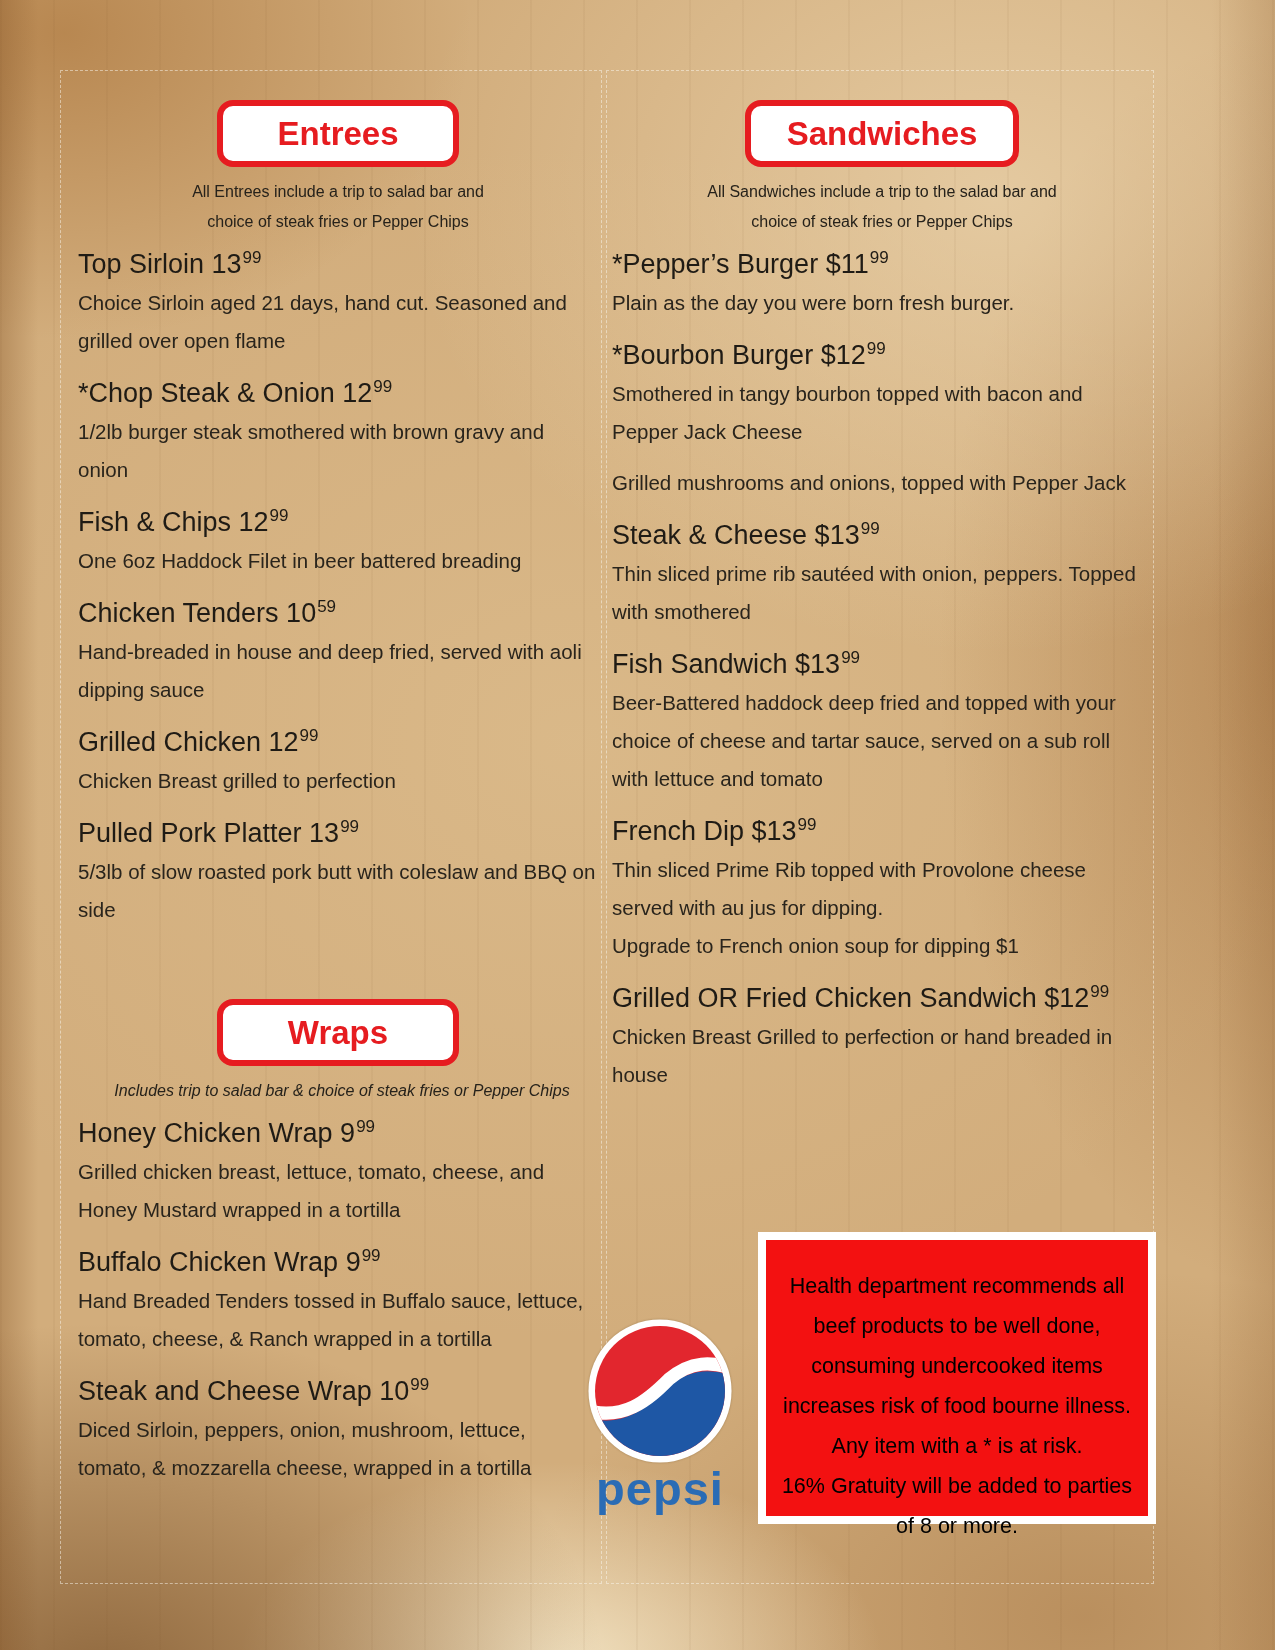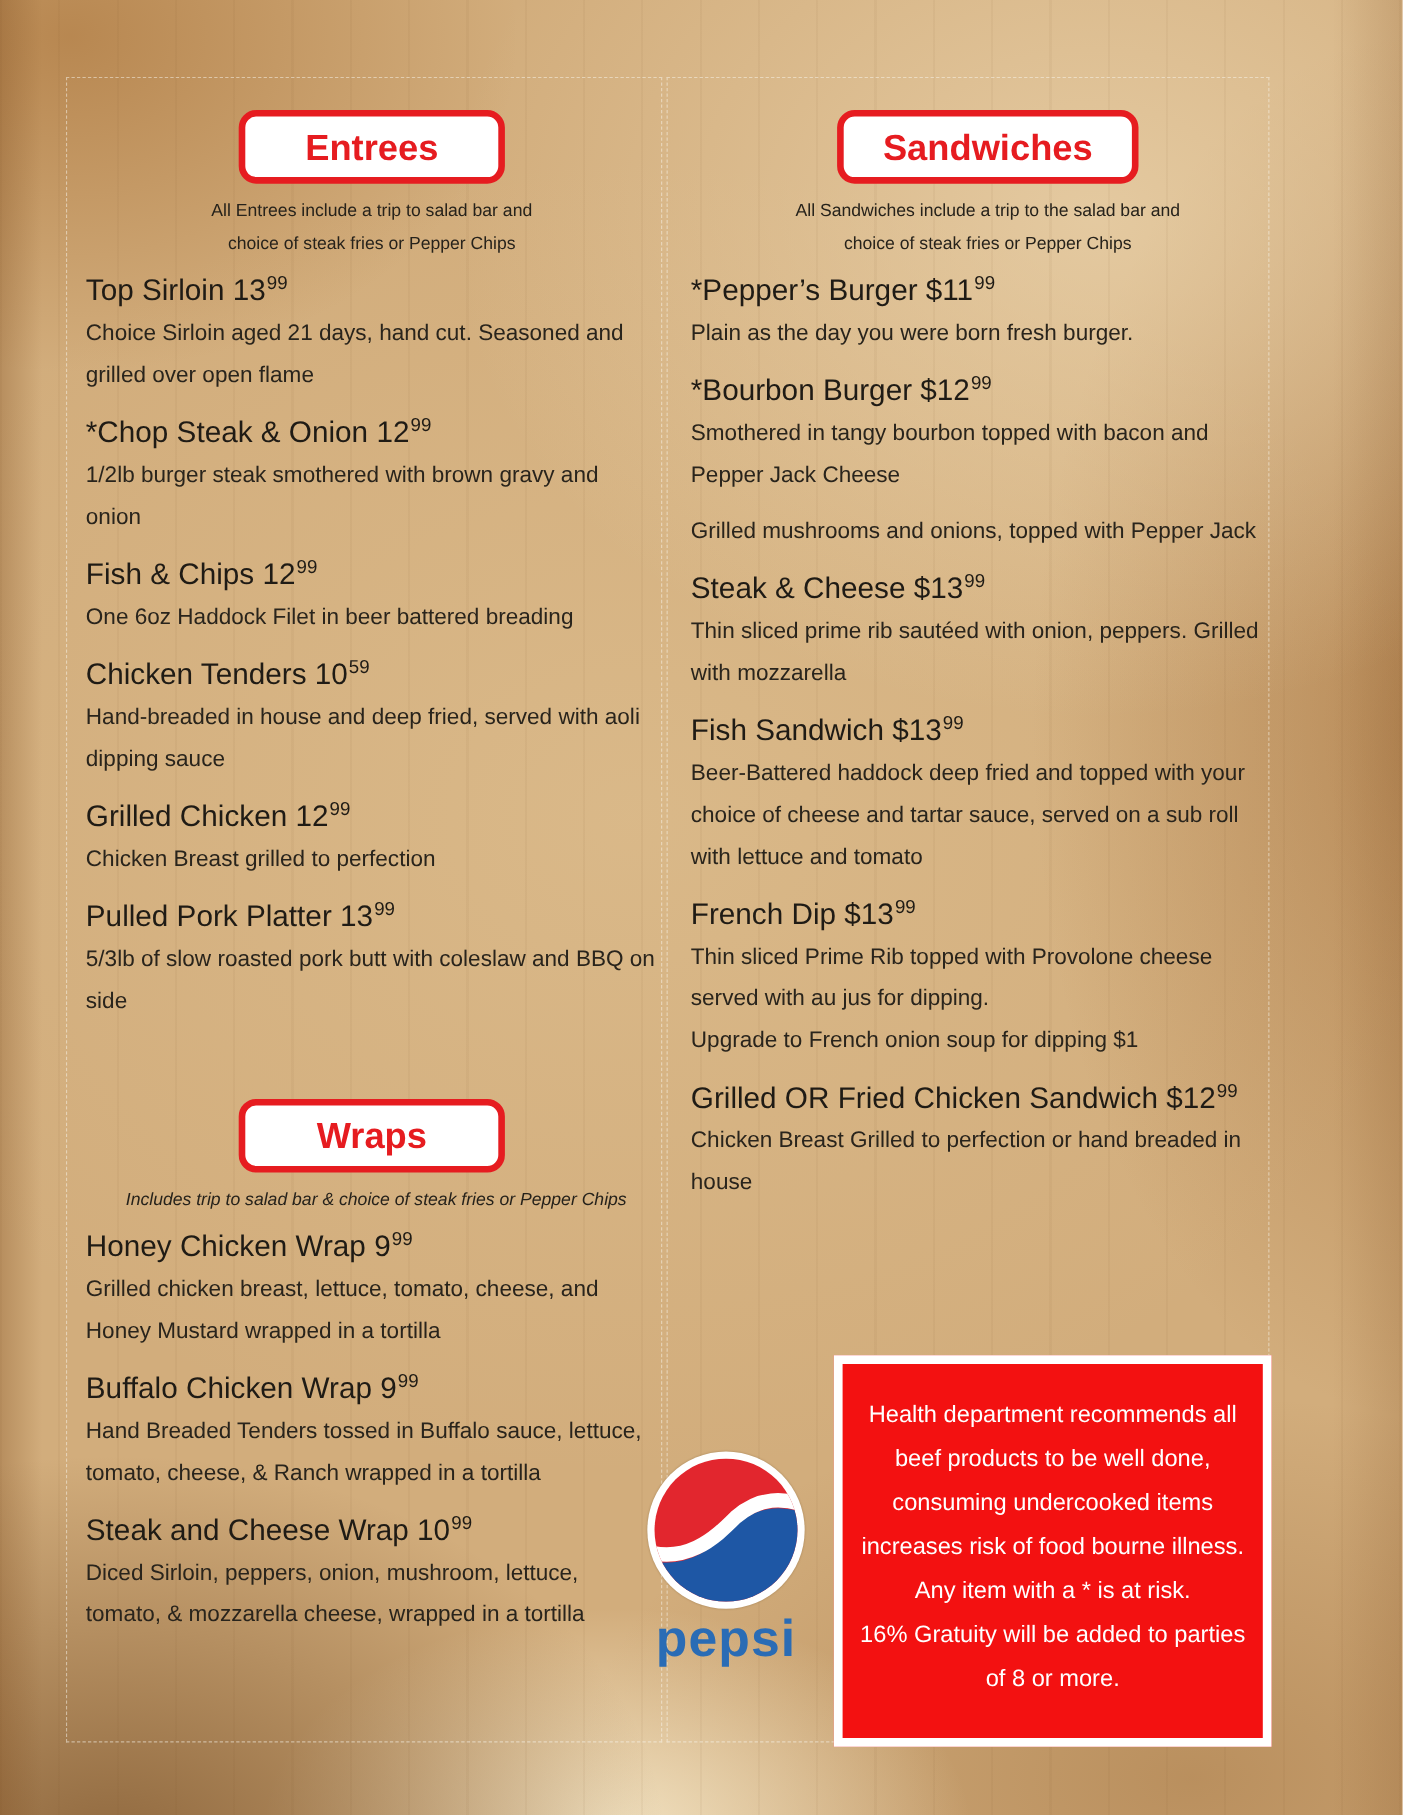--- a/index.html
+++ b/index.html
@@ -25,43 +25,43 @@
       repeating-linear-gradient(90deg, rgba(110,70,30,.05) 0 2px, transparent 2px 53px),
       linear-gradient(90deg, rgba(120,70,25,.30), transparent 3%),
       linear-gradient(270deg, rgba(120,70,25,.18), transparent 5%);
   }
   .placeholder-outline{
     position:absolute;border:1px dashed rgba(250,248,240,.5);
     pointer-events:none;
   }
   .col{position:absolute;top:72px;margin-top:28px;}
   .col-left{left:78px;width:520px;}
-  .col-right{left:628px;width:540px;}
+  .col-right{left:612px;width:540px;}
   .section-header{
     margin:0 auto;background:#fff;
     border:6px solid #e61c20;border-radius:16px;
     color:#e61c20;font-weight:bold;font-size:33px;line-height:33px;
     text-align:center;width:max-content;min-width:158px;
     padding:11px 36px;box-shadow:0 0 0 1px rgba(255,255,255,.4) inset;
   }
   .section-subtitle{
     text-align:center;font-size:16px;line-height:30px;
     margin:10px auto 6px;white-space:pre-line;color:#26221b;
   }
   .section-subtitle.wide{width:540px;margin-left:-6px;font-style:italic;}
   .wraps-section{margin-top:70px;}
   .menu-item{margin-top:7px;margin-bottom:13px;}
   .item-title{font-size:27px;line-height:40px;color:#1f1b15;}
   .item-title sup{font-size:17px;line-height:0;margin-left:1px;}
   .item-desc{font-size:20.5px;line-height:38px;color:#29241c;white-space:pre-line;}
   .notice-box{
-    position:absolute;left:758px;top:1232px;width:398px;height:356px;
+    position:absolute;left:758px;top:1232px;width:398px;height:292px;
     box-sizing:border-box;background:#f31111;border:8px solid #fff;
     padding:26px 8px;text-align:center;
-    font-size:21.5px;line-height:40px;color:#ffffff;white-space:pre-line;
+    font-size:21.5px;line-height:40px;color:#000000;white-space:pre-line;
   }
   .pepsi{position:absolute;left:582px;top:1318px;width:156px;text-align:center;}
   .pepsi-globe{width:146px;height:146px;display:block;margin:0 auto;
     filter:drop-shadow(0 0 1px rgba(90,60,20,.35));}
   .pepsi-wordmark{
     font-size:47px;font-weight:bold;letter-spacing:1px;
     color:#2a6cb5;line-height:50px;margin-top:0;
   }
 </style>
 </head>
@@ -137,21 +137,21 @@
           </div>
           <div class="menu-item">
             <div class="item-title">*Bourbon Burger $12<sup>99</sup></div>
             <div class="item-desc">Smothered in tangy bourbon topped with bacon and Pepper Jack Cheese</div>
           </div>
           <div class="menu-item">
             <div class="item-desc">Grilled mushrooms and onions, topped with Pepper Jack</div>
           </div>
           <div class="menu-item">
             <div class="item-title">Steak &amp; Cheese $13<sup>99</sup></div>
-            <div class="item-desc">Thin sliced prime rib sautéed with onion, peppers. Grilled with mozzarella</div>
+            <div class="item-desc">Thin sliced prime rib sautéed with onion, peppers. Topped with smothered</div>
           </div>
           <div class="menu-item">
             <div class="item-title">Fish Sandwich $13<sup>99</sup></div>
             <div class="item-desc">Beer-Battered haddock deep fried and topped with your choice of cheese and tartar sauce, served on  a sub roll with lettuce and tomato</div>
           </div>
           <div class="menu-item">
             <div class="item-title">French Dip $13<sup>99</sup></div>
             <div class="item-desc">Thin sliced Prime Rib topped with Provolone cheese served with au jus for dipping.
 Upgrade to French onion soup for dipping $1</div>
           </div>

